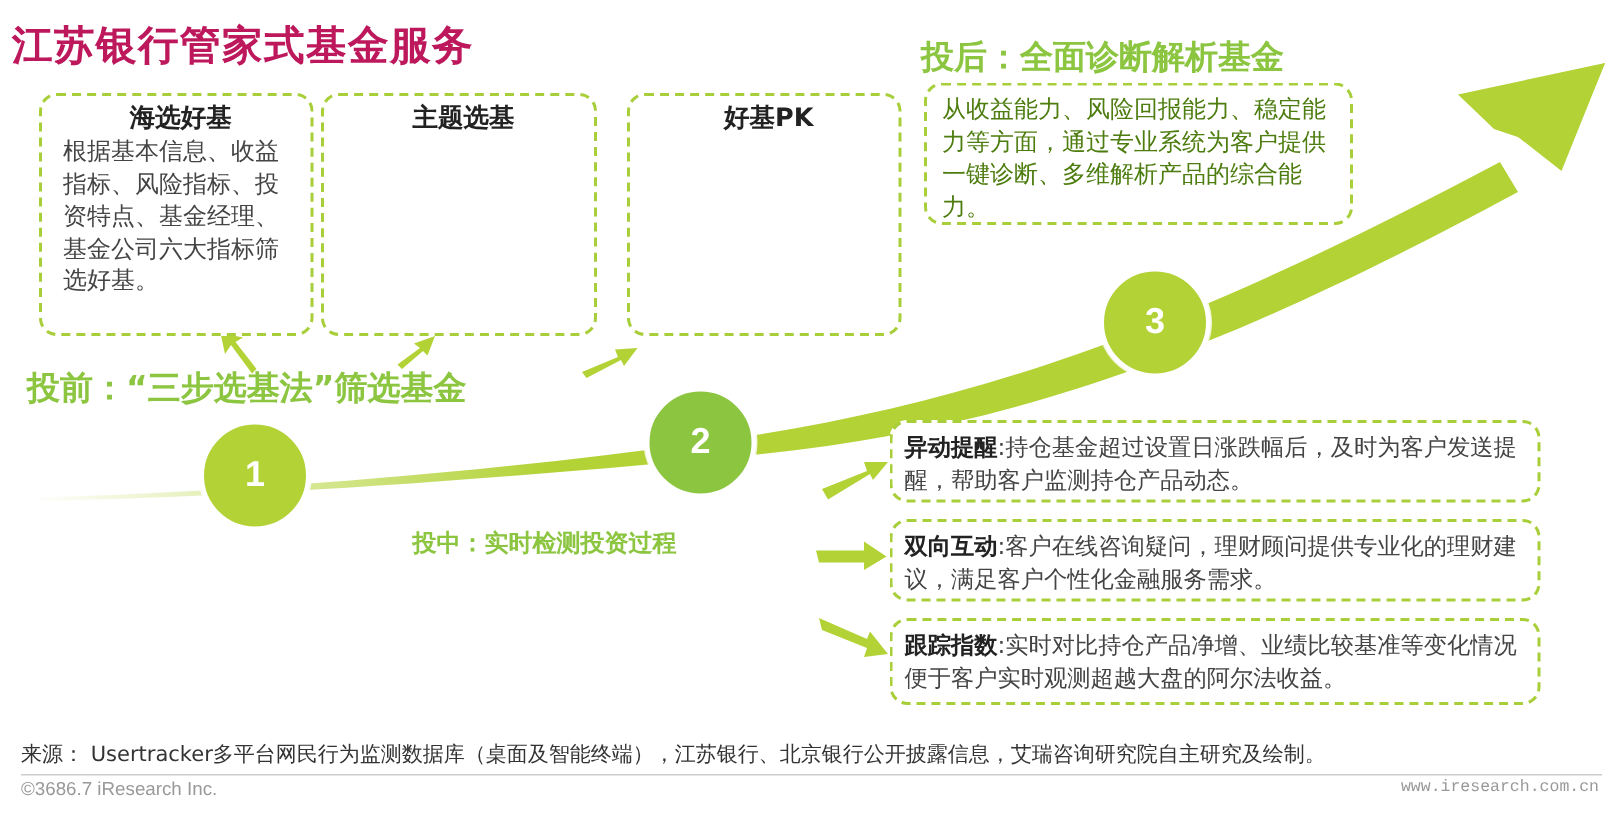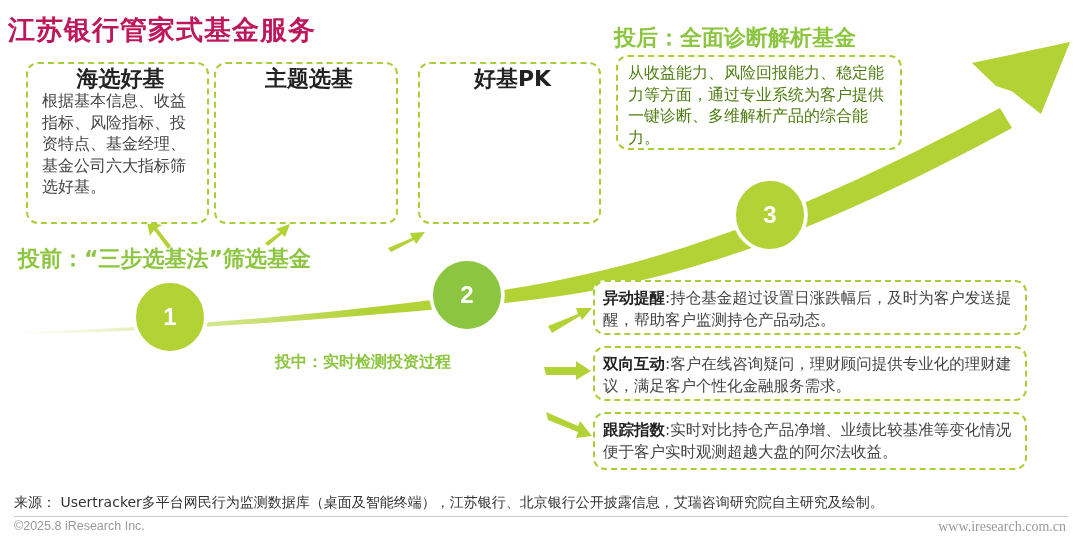--- a/index.html
+++ b/index.html
@@ -17,21 +17,21 @@
   .phase-label { font-weight:bold; color:#8cc540; white-space:nowrap; }
   .after-title { left:614px; top:12px; font-size:22px;margin-top:11px; }
   .before-title { left:18px; top:244px; font-size:22px; }
   .mid-title { left:240px; top:352px; font-size:16px;margin-left:35px; }
 
   .dbox {
     border:2.5px dashed #a8cf3a; border-radius:12px; box-sizing:border-box;
     background:#ffffff;
   }
   .top-box { top:62px; height:162px; padding:4px 8px 4px 14px; }
-  .top-box .head { font-size:22px; font-weight:bold; color:#222; text-align:center; line-height:22px; }
+  .top-box .head { font-size:17px; font-weight:bold; color:#222; text-align:center; line-height:22px; }
   .top-box .body { font-size:16px; line-height:21.5px; color:#444; }
   .b1 { left:26px; width:183px; }
   .b2 { left:214px; width:184px; }
   .b3 { left:418px; width:183px; }
 
   .after-box { left:616px; top:55px; width:286px; height:95px; padding:5px 6px 5px 10px; }
   .after-box .body { font-size:16px; line-height:21.5px; color:#4d7c0f; }
 
   .mid-box { left:593px; width:434px; height:55px; padding:5px 8px 4px 8px; }
   .mid-box .body { font-size:15.5px; line-height:22px; color:#444; }
@@ -48,21 +48,21 @@
   }
   .c1 { left:133px; top:280px; width:74px; height:74px; font-size:24px; background:#b2d235; }
   .c2 { left:430px; top:258px; width:74px; height:74px; font-size:24px; background:#8cc540; }
   .c3 { left:733px; top:178px; width:74px; height:74px; font-size:24px; background:#b2d235; }
 
   .source {
     left:14px; top:494px; font-size:14px; color:#333; white-space:nowrap;
   }
   .footer-rule { left:14px; top:516px; width:1054px; height:1px; background:#cccccc; }
   .copyright { left:14px; top:519px; font-size:12.5px; color:#999999; font-family:"Liberation Sans",sans-serif; }
-  .site { right:14px; top:519px; font-size:14px; color:#999999; font-family:Liberation Serif, serif; }
+  .site { right:14px; top:519px; font-size:11px; color:#999999; font-family:Liberation Mono, monospace; }
   svg.art { position:absolute; left:0; top:0; }
 </style>
 </head>
 <body>
 
 <svg class="art" width="1080" height="544" viewBox="0 0 1080 544">
   <defs>
     <linearGradient id="tailFade" x1="0" y1="0" x2="1" y2="0">
       <stop offset="0" stop-color="#b2d235" stop-opacity="0"></stop>
       <stop offset="0.35" stop-color="#b2d235" stop-opacity="1"></stop>
@@ -120,14 +120,14 @@
 </div>
 <div class="abs dbox mid-box m2">
   <div class="body"><span class="lead">双向互动</span><span>:客户在线咨询疑问，理财顾问提供专业化的理财建议，满足客户个性化金融服务需求。</span></div>
 </div>
 <div class="abs dbox mid-box m3">
   <div class="body"><span class="lead">跟踪指数</span><span>:实时对比持仓产品净增、业绩比较基准等变化情况便于客户实时观测超越大盘的阿尔法收益。</span></div>
 </div>
 
 <div class="abs source">来源： Usertracker多平台网民行为监测数据库（桌面及智能终端），江苏银行、北京银行公开披露信息，艾瑞咨询研究院自主研究及绘制。</div>
 <div class="abs footer-rule"></div>
-<div class="abs copyright">©2025.8 iResearch Inc.</div>
+<div class="abs copyright">©3686.7 iResearch Inc.</div>
 <div class="abs site">www.iresearch.com.cn</div>
 
 </body></html>

